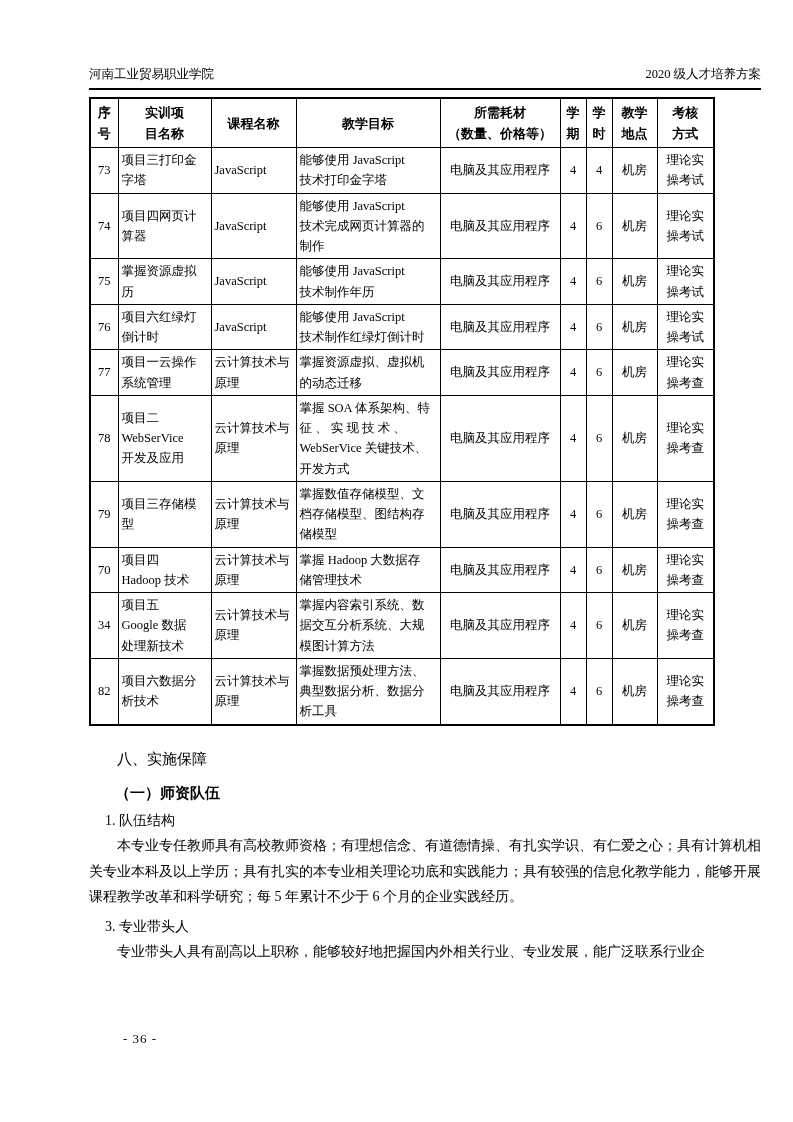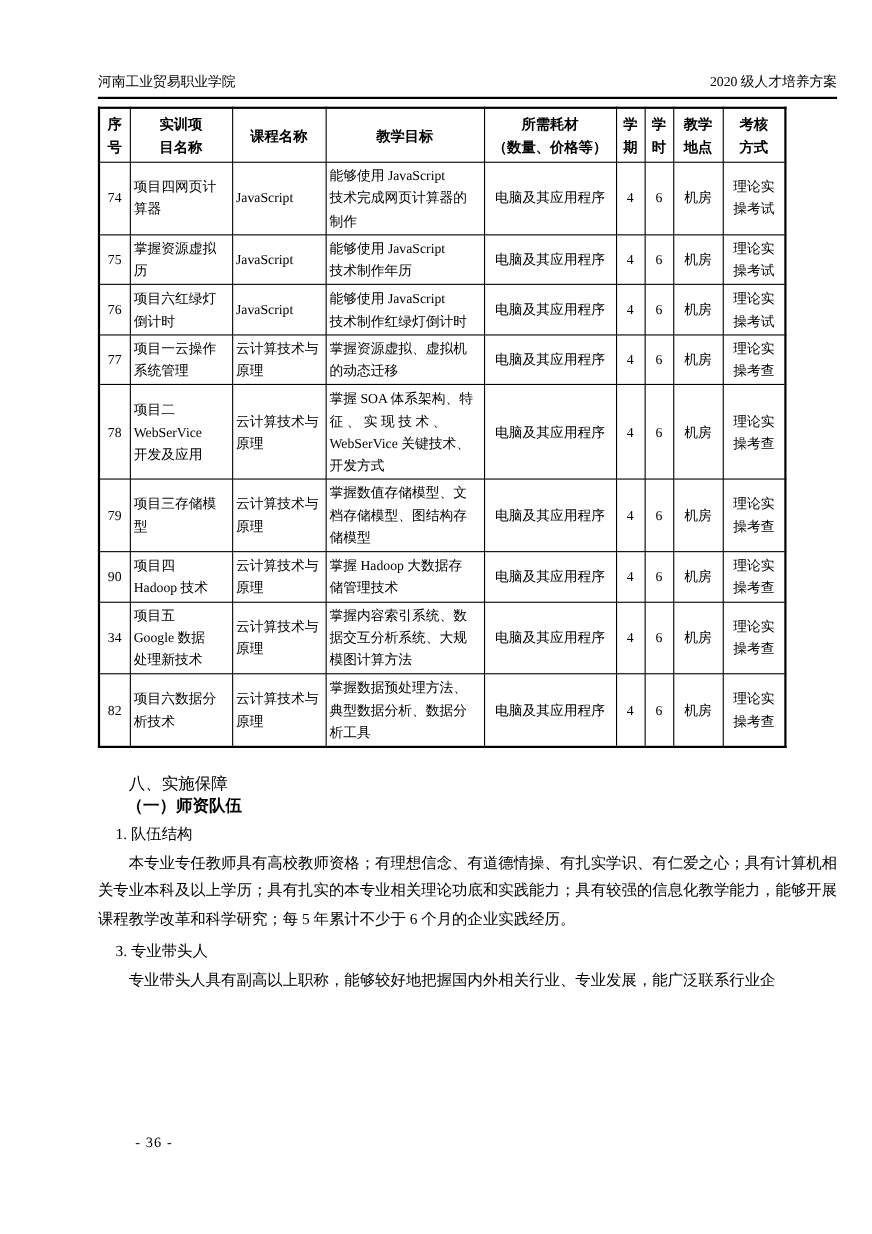--- a/index.html
+++ b/index.html
@@ -49,21 +49,21 @@
   td.c-center { text-align: center; padding: 2px 0; }
   td.c-left   { text-align: left; }
   .h1 {
     margin-top: 24px;
     font-size: 15px;
     font-weight: normal;
     text-indent: 28px;
     line-height: 1.3;
   }
   .h2 {
-    margin-top: 0;
+    margin-top: 15px;
     font-size: 15px;
     font-weight: bold;
     text-indent: 26px;
     line-height: 1.3;
   }
   .item-title {
     margin-top: 4px;
     font-size: 14px;
     line-height: 25.5px;
     padding-left: 16px;
@@ -119,20 +119,34 @@
         <th>学
 时</th>
         <th>教学
 地点</th>
         <th>考核
 方式</th>
       </tr>
     </thead>
     <tbody id="table-body">
         <tr>
+          <td class="c-center">73</td>
+          <td class="c-left">项目三打印金
+字塔</td>
+          <td class="c-left">JavaScript</td>
+          <td class="c-left">能够使用 JavaScript
+技术打印金字塔</td>
+          <td class="c-center">电脑及其应用程序</td>
+          <td class="c-center">4</td>
+          <td class="c-center">4</td>
+          <td class="c-center">机房</td>
+          <td class="c-center">理论实
+操考试</td>
+        </tr>
+        <tr>
           <td class="c-center">74</td>
           <td class="c-left">项目四网页计
 算器</td>
           <td class="c-left">JavaScript</td>
           <td class="c-left">能够使用 JavaScript
 技术完成网页计算器的
 制作</td>
           <td class="c-center">电脑及其应用程序</td>
           <td class="c-center">4</td>
           <td class="c-center">6</td>
@@ -211,21 +225,21 @@
 档存储模型、图结构存
 储模型</td>
           <td class="c-center">电脑及其应用程序</td>
           <td class="c-center">4</td>
           <td class="c-center">6</td>
           <td class="c-center">机房</td>
           <td class="c-center">理论实
 操考查</td>
         </tr>
         <tr>
-          <td class="c-center">90</td>
+          <td class="c-center">70</td>
           <td class="c-left">项目四
 Hadoop 技术</td>
           <td class="c-left">云计算技术与
 原理</td>
           <td class="c-left">掌握 Hadoop 大数据存
 储管理技术</td>
           <td class="c-center">电脑及其应用程序</td>
           <td class="c-center">4</td>
           <td class="c-center">6</td>
           <td class="c-center">机房</td>

